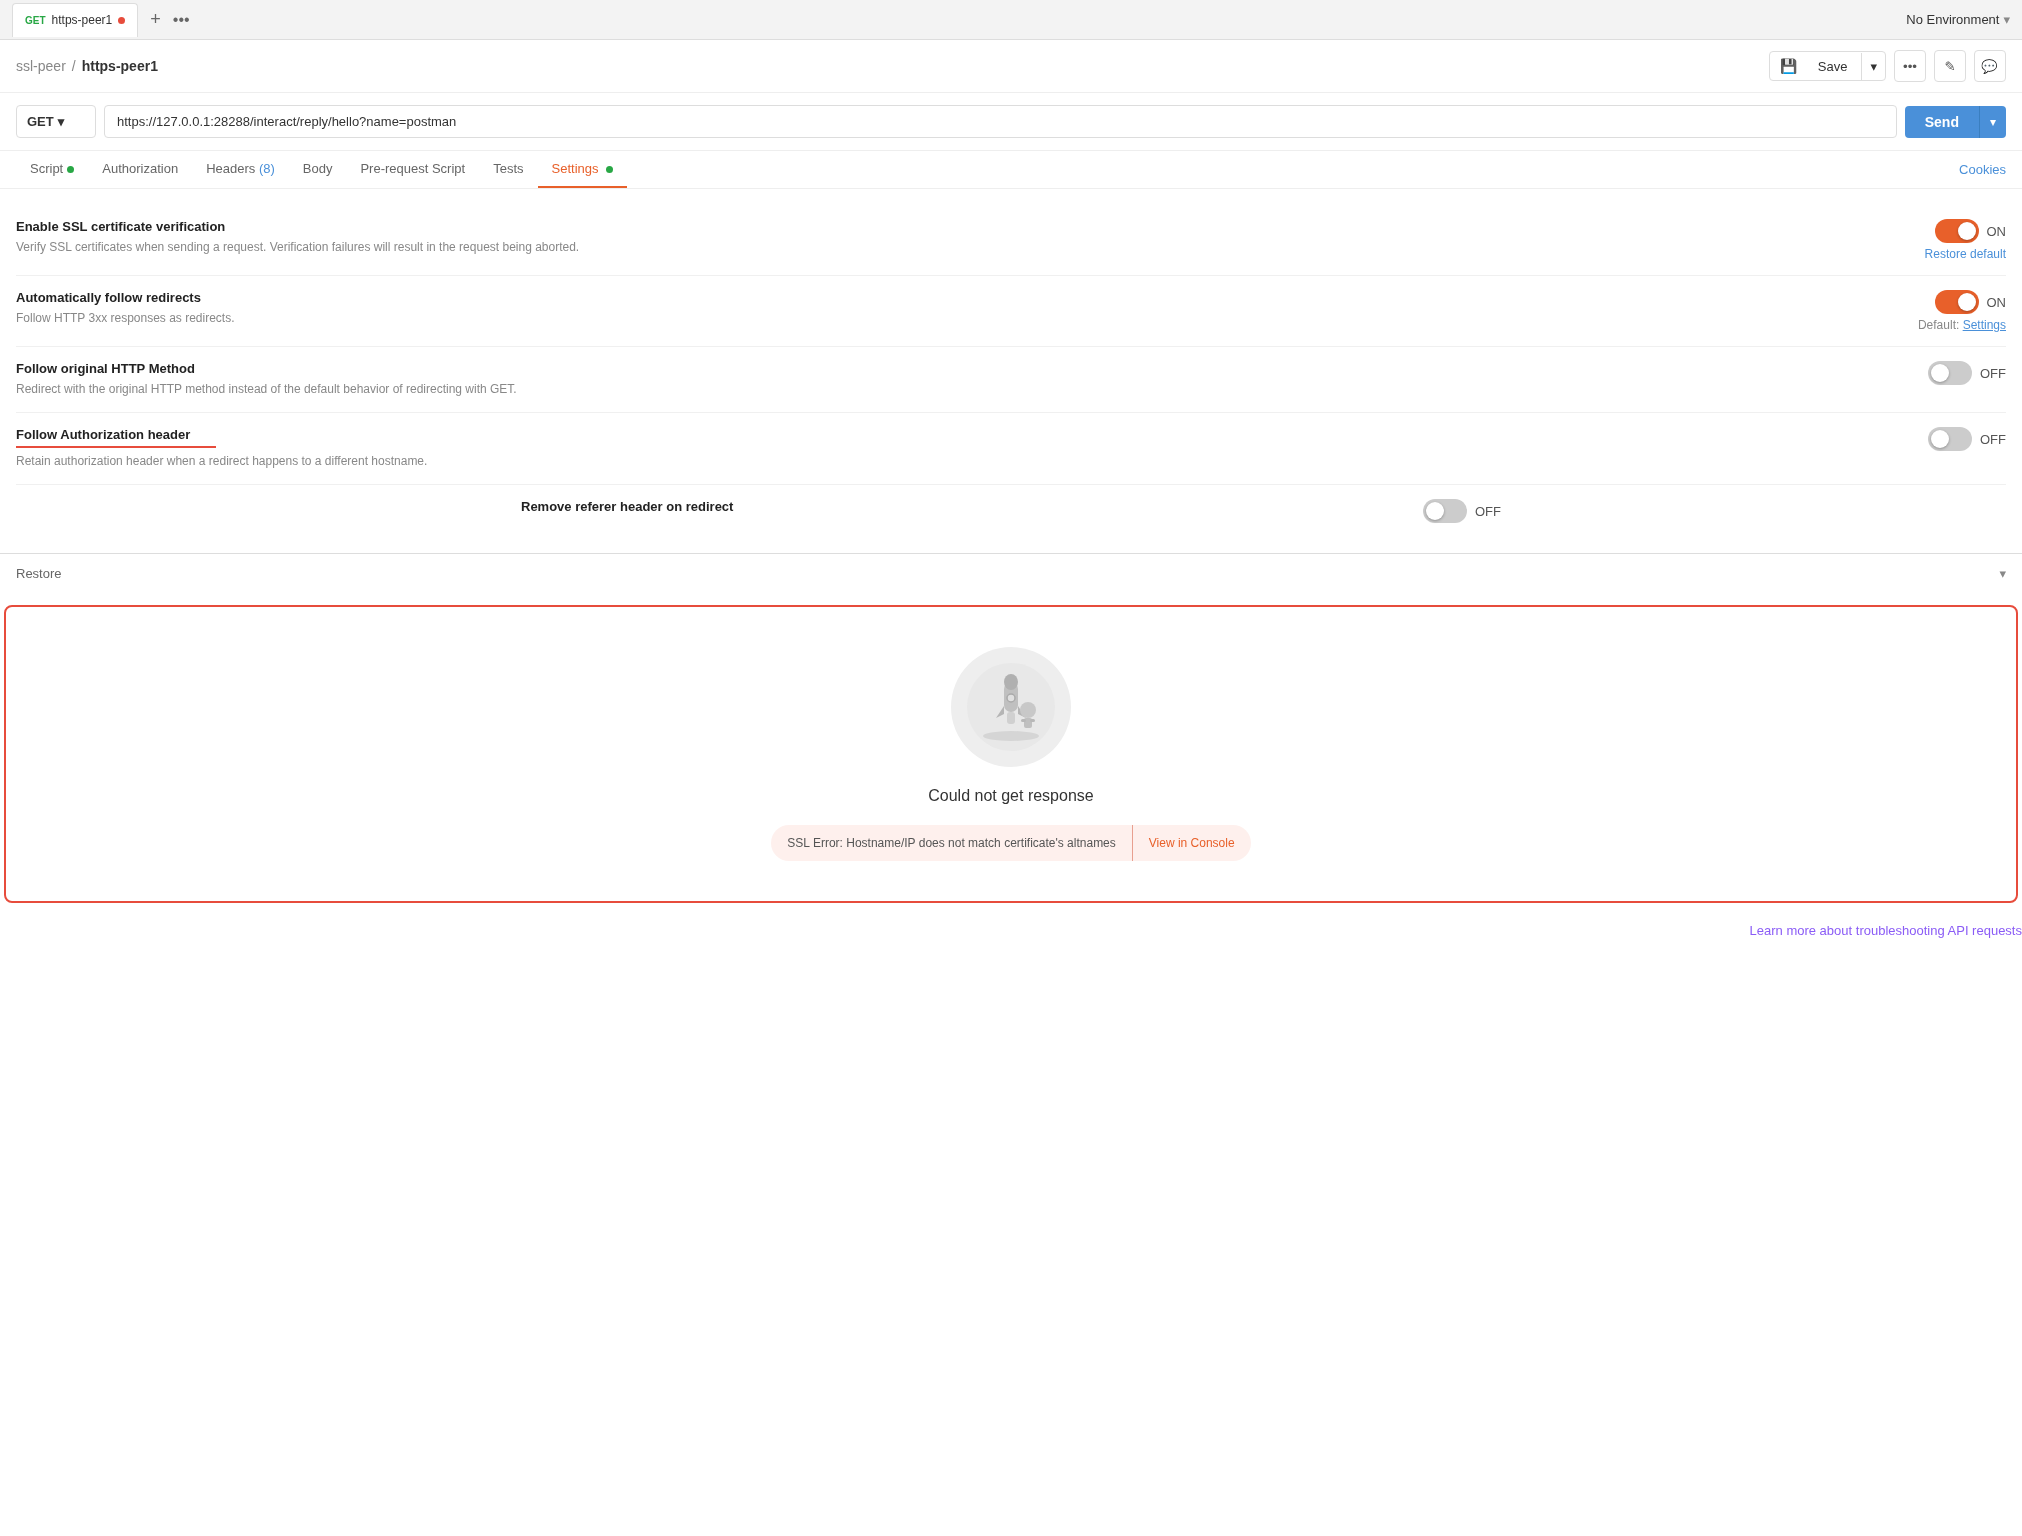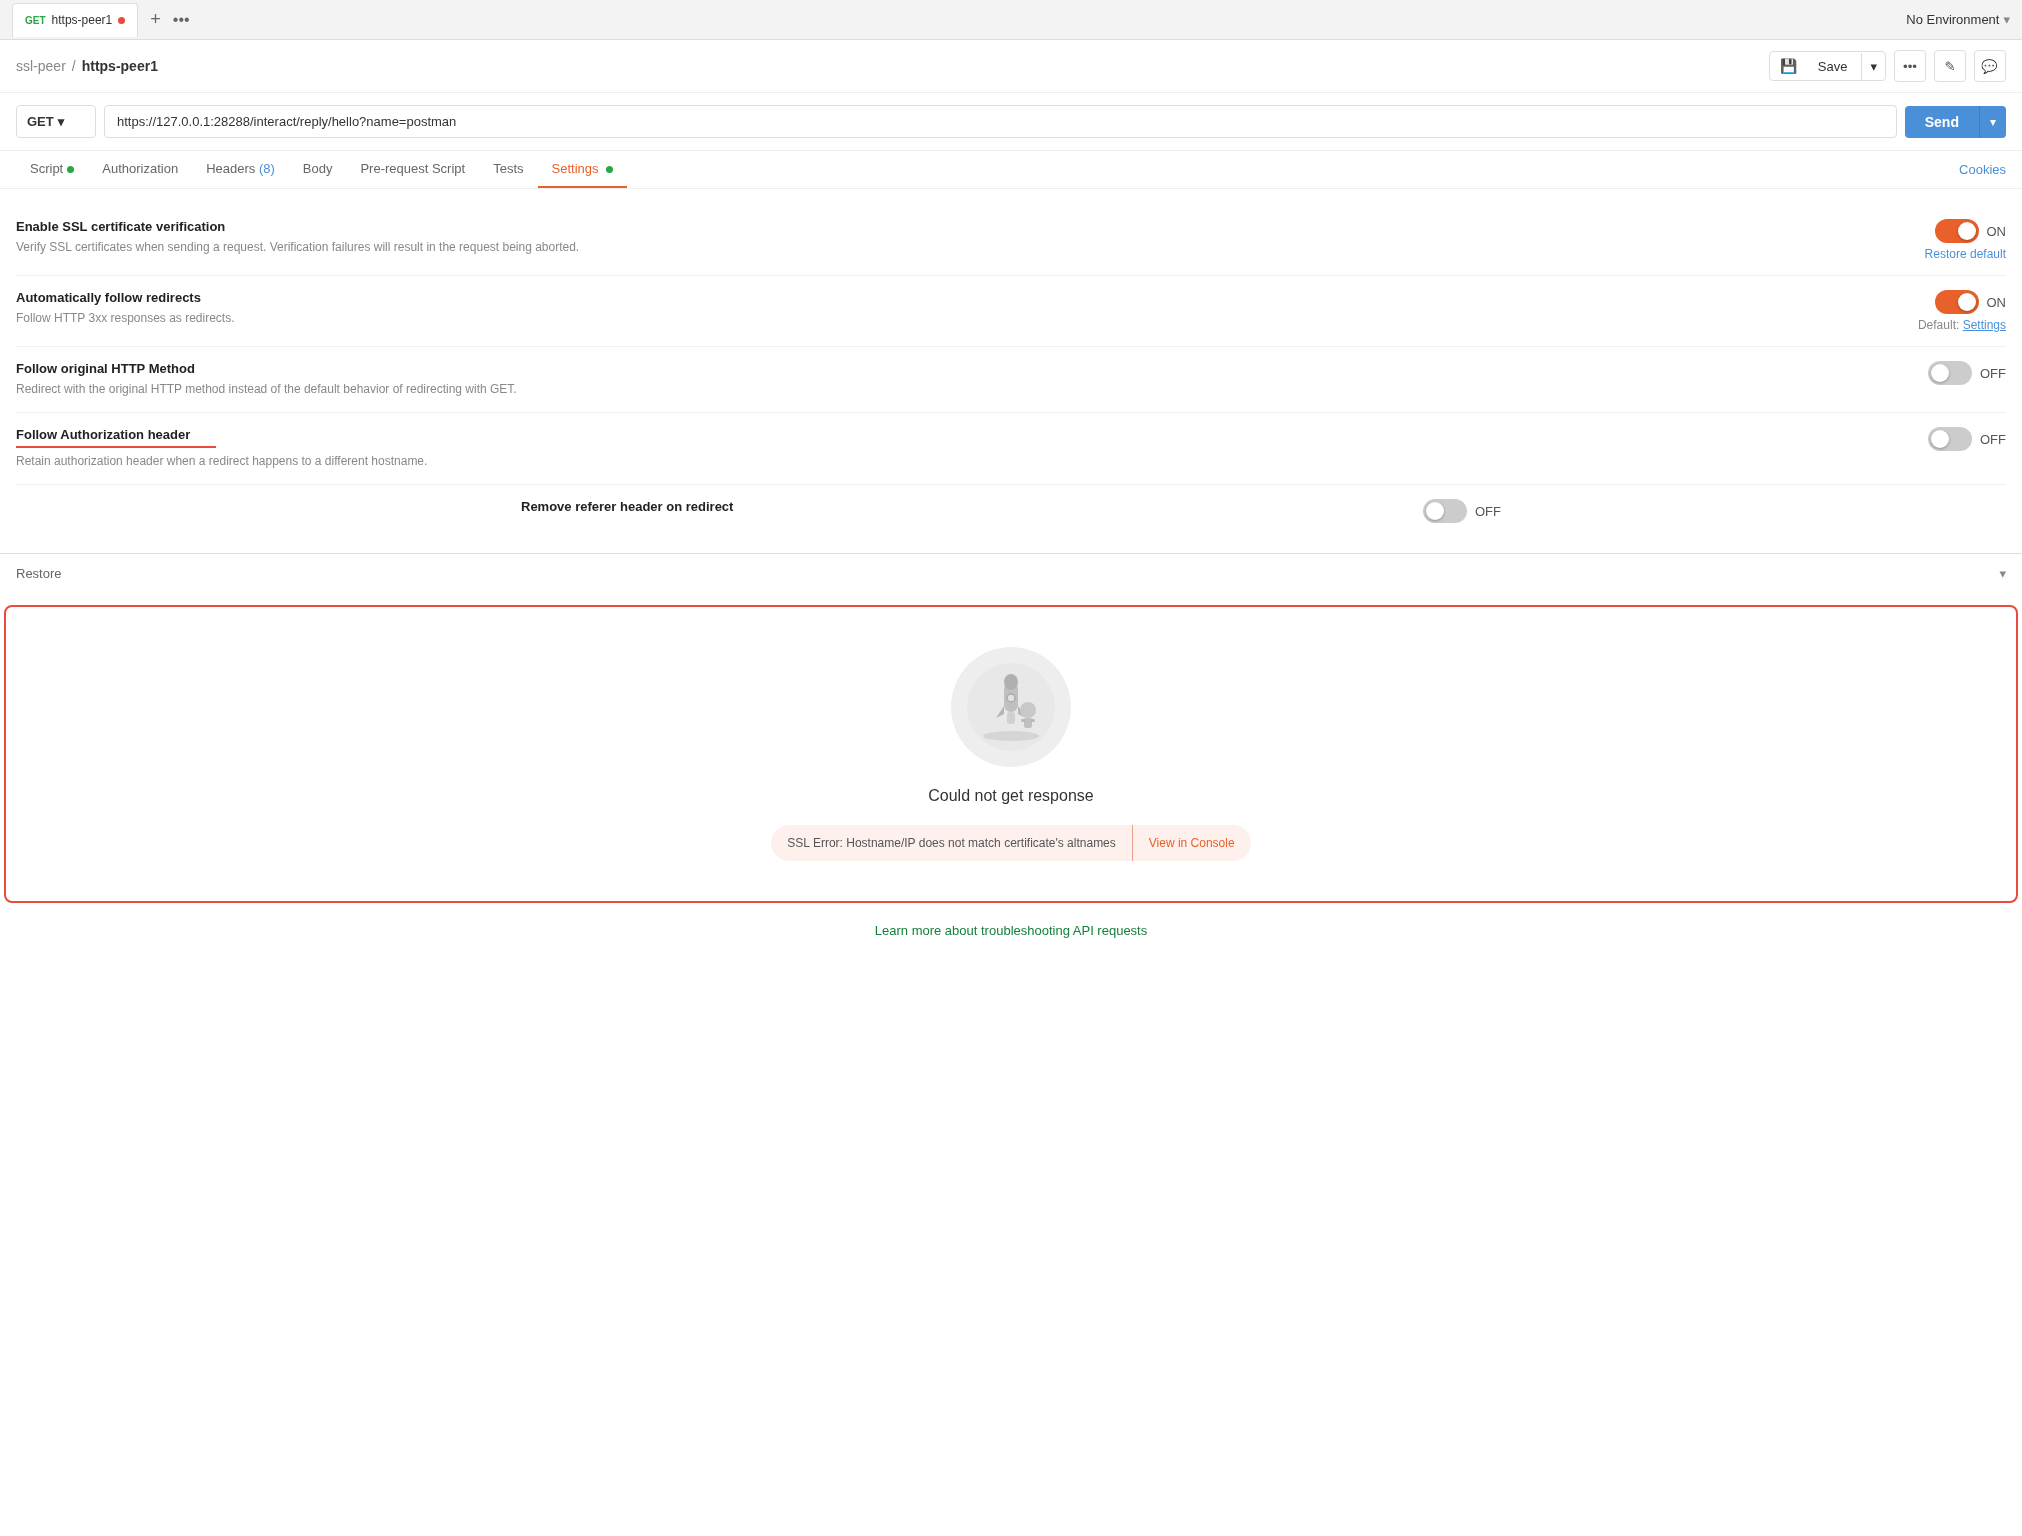--- a/index.html
+++ b/index.html
@@ -144,21 +144,21 @@
     .error-detail {
       display: flex; align-items: center; background: #fef0ed;
       border-radius: 20px; overflow: hidden;
     }
     .error-text { padding: 8px 16px; font-size: 12px; color: #555; }
     .error-divider { width: 1px; height: 36px; background: #e8a090; }
     .view-console-btn {
       padding: 8px 16px; color: #e8602a; font-size: 12px; font-weight: 500;
       cursor: pointer; background: none; border: none;
     }
-    .learn-more { color: #15803d; font-size: 13px; cursor: pointer; text-align: center; padding: 8px 0 16px; }
+    .learn-more { color: #8b5cf6; font-size: 13px; cursor: pointer; text-align: right; padding: 8px 0 16px; }
 
     .main-container { position: relative; overflow: hidden; }
     .params-dot { display: inline-block; width: 7px; height: 7px; border-radius: 50%; background: #28a745; margin-left: 4px; }
 
     
     .auth-underline {
       width: 200px; height: 2px; background: #e74c3c; margin-top: 4px;
     }
   </style>
 </head>

